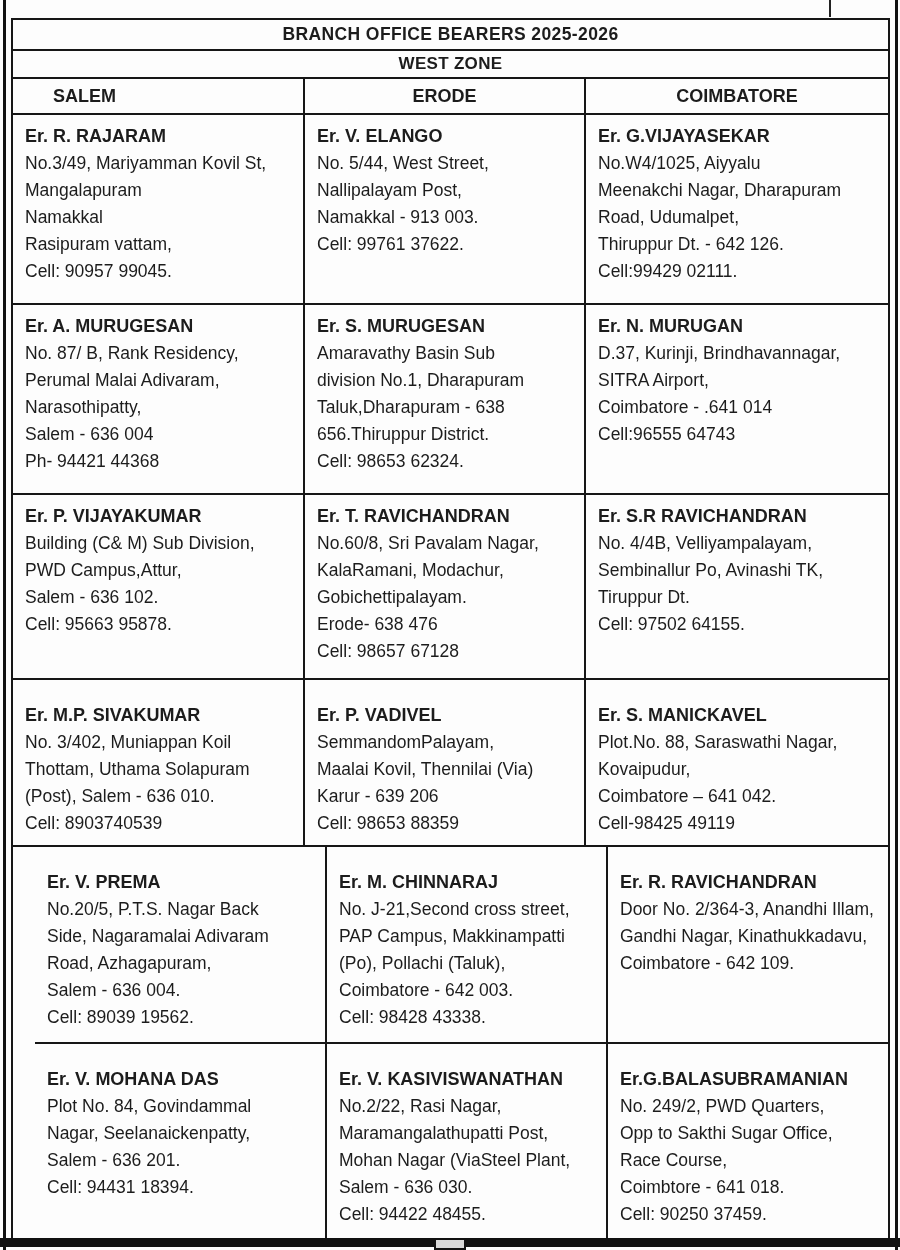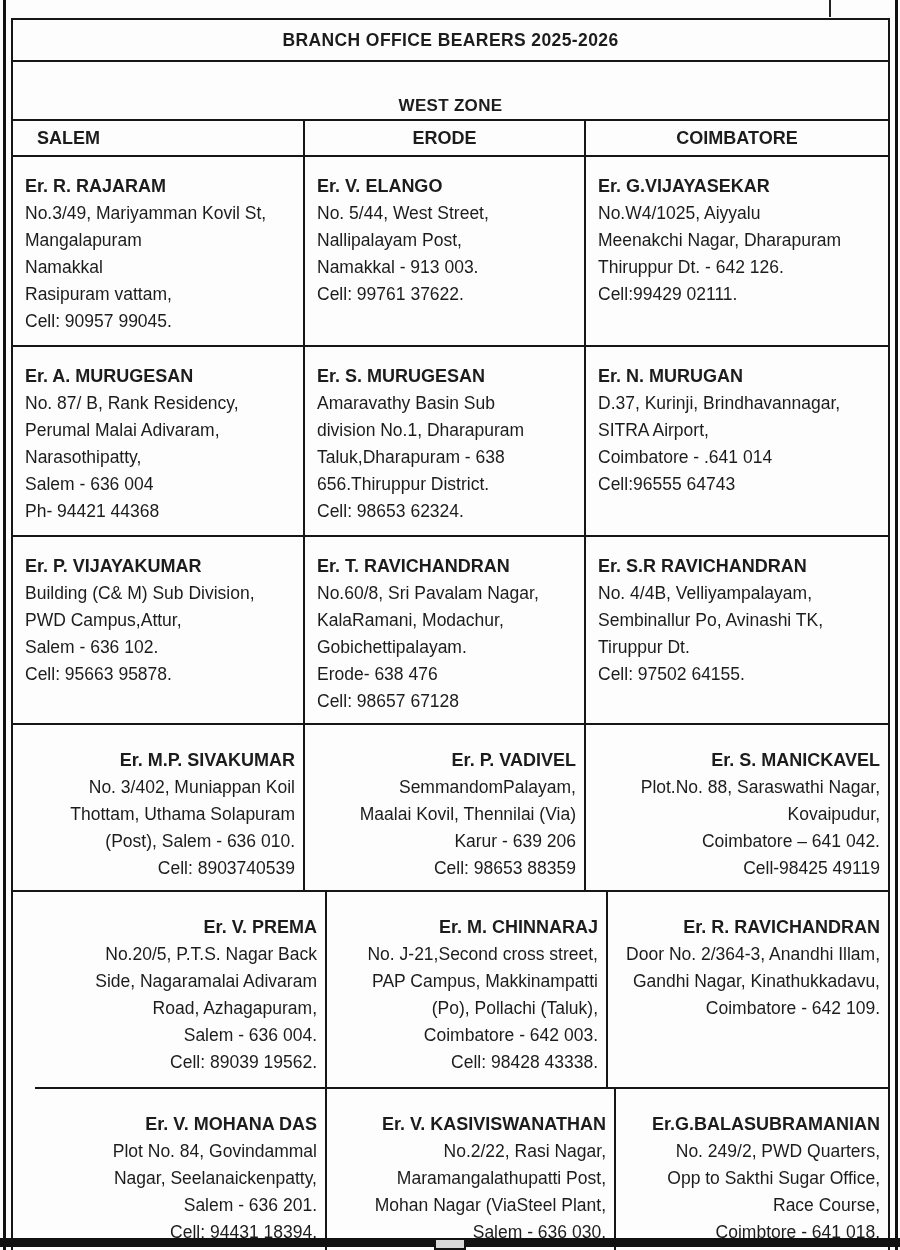--- a/index.html
+++ b/index.html
@@ -19,55 +19,55 @@
                        border: 2px solid #111; background: #d8d8d8; }
 
   .directory-table {
     position: absolute;
     left: 11px; top: 18px;
     width: 879px;
     border: 2px solid #161616;
     background: #fdfdfd;
   }
   .title-row {
-    height: 42px;
+    height: 31px;
     border-bottom: 2px solid #161616;
     display: flex; align-items: center; justify-content: center;
     font-weight: bold; font-size: 17.5px; letter-spacing: 0.4px;
   }
   .zone-row {
     height: 28px;
     border-bottom: 2px solid #161616;
     display: flex; align-items: center; justify-content: center;
-    font-weight: bold; font-size: 17px; letter-spacing: 0.3px; margin-top: 31px;
+    font-weight: bold; font-size: 17px; letter-spacing: 0.3px;
   }
   .grid-row {
     display: grid;
     grid-template-columns: 292px 281px auto;
     border-bottom: 2px solid #161616;
   }
-  .grid-row:last-child { border-bottom: none; gap: 8px; }
+  .grid-row:last-child { border-bottom: none; }
   .header-row { height: 36px; }
   .header-cell {
     font-weight: bold; font-size: 18px;
     display: flex; align-items: center; justify-content: center;
     border-right: 2px solid #161616;
   }
   .header-cell:last-child { border-right: none; }
-  .header-cell.align-left { justify-content: flex-start; padding-left: 24px; }
+  .header-cell.align-left { justify-content: flex-start; padding-left: 40px; }
 
   .cell {
     border-right: 2px solid #161616;
-    padding: 16px 8px 8px 12px;
+    padding: 8px 8px 8px 12px;
     font-size: 17.5px;
     line-height: 27px;
   }
   .cell:last-child { border-right: none; }
   .person-name { font-weight: bold; font-size: 18px; }
-  .row-4 .cell, .row-5 .cell, .row-6 .cell { padding-top: 22px; text-align: right; }
+  .row-4 .cell, .row-5 .cell, .row-6 .cell { padding-top: 22px; }
 
   .r-190 { min-height: 190px; }
   .r-185 { min-height: 185px; }
   .r-165 { min-height: 165px; }
   .r-197 { min-height: 197px; margin-left: 22px; }
 </style>
 </head>
 <body>
 
 <div class="page-border-left"></div>
@@ -103,20 +103,21 @@
           <div>Nallipalayam Post,</div>
           <div>Namakkal - 913 003.</div>
           <div>Cell: 99761 37622.</div>
         </div>
     </div>
     <div class="cell">
       <div class="person-name">Er. G.VIJAYASEKAR</div>
       <div class="person-address">
           <div>No.W4/1025, Aiyyalu</div>
           <div>Meenakchi Nagar, Dharapuram</div>
+          <div>Road, Udumalpet,</div>
           <div>Thiruppur Dt. - 642 126.</div>
           <div>Cell:99429 02111.</div>
         </div>
     </div>
   </div>
 
   <div class="grid-row row-2 r-190">
     <div class="cell">
       <div class="person-name">Er. A. MURUGESAN</div>
       <div class="person-address">

